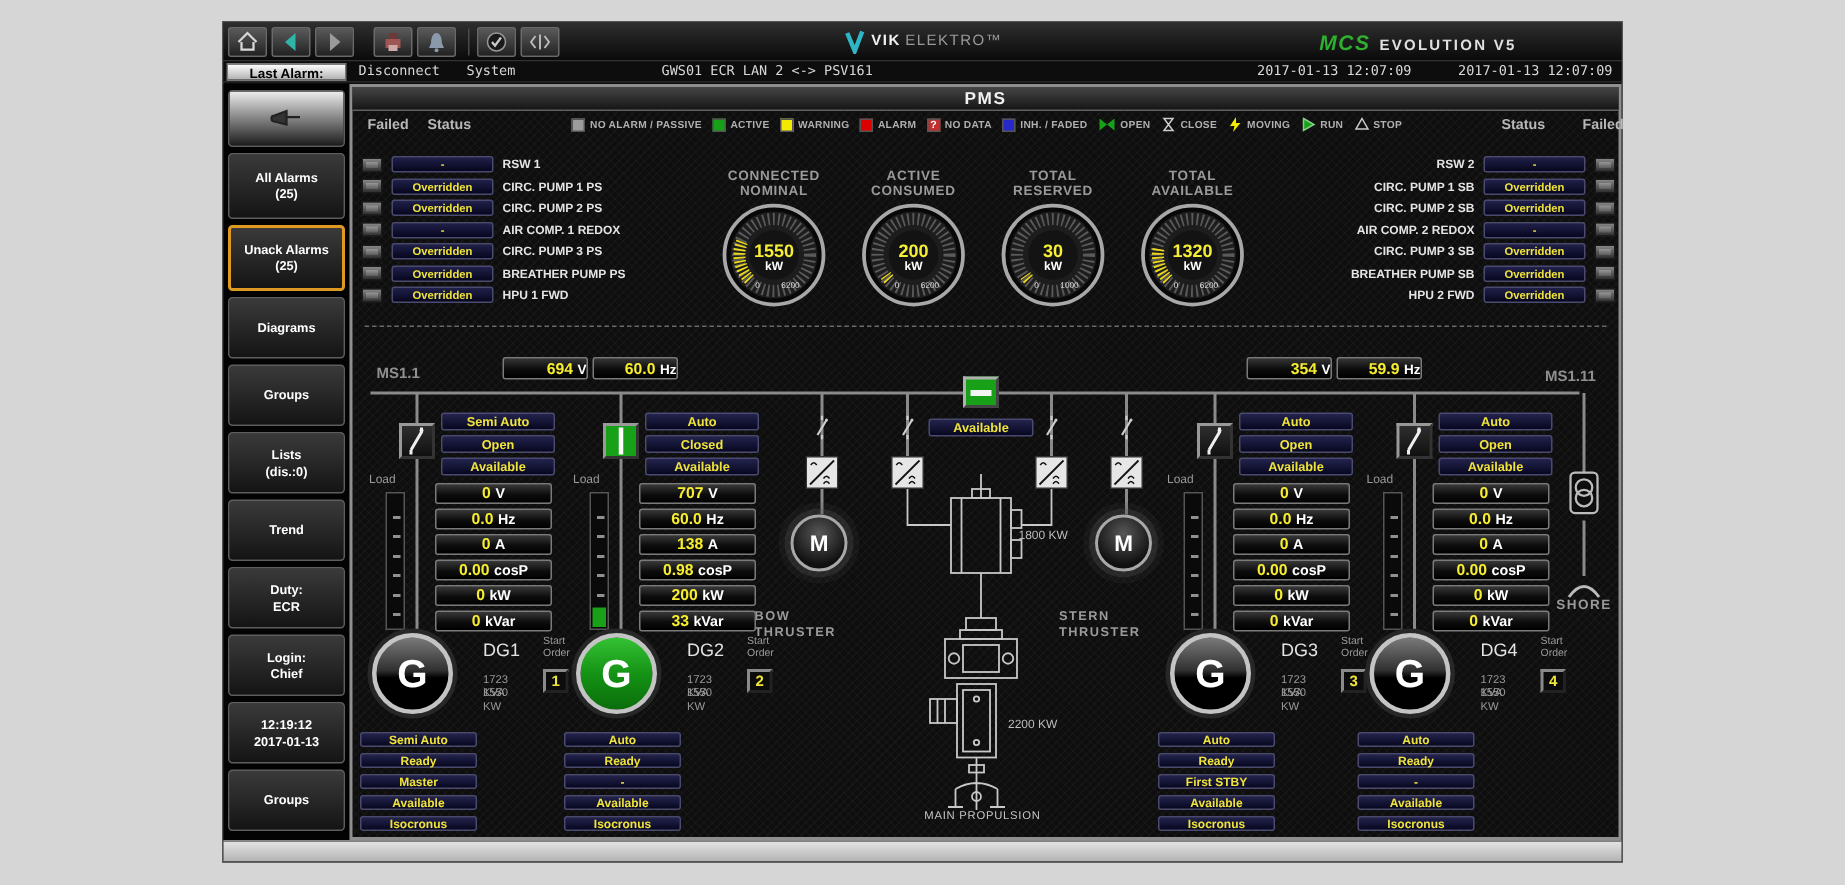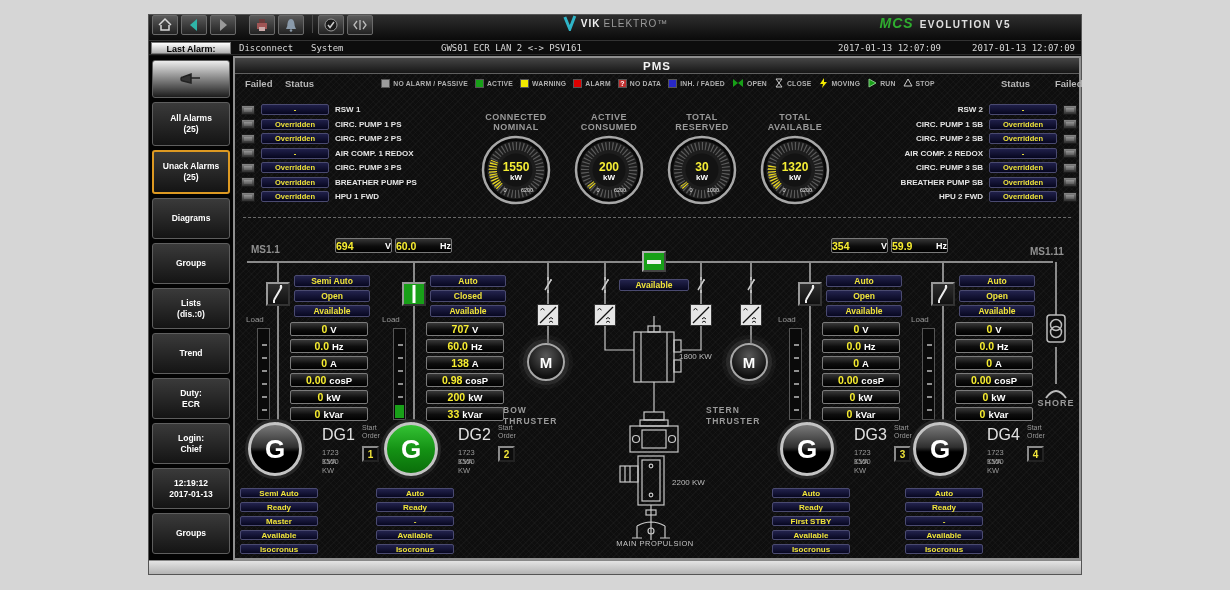--- a/index.html
+++ b/index.html
@@ -1,21 +1,21 @@
 <!DOCTYPE html>
 <html><head>
 <meta charset="utf-8">
 <style>
   * { box-sizing: border-box; margin: 0; padding: 0; }
   body { width:1230px; height:590px; font-family:"Liberation Sans", sans-serif; }
   .stage { position:relative; width:1230px; height:590px; background:#d6d6d6; overflow:hidden; }
   .app { position:absolute; left:148px; top:14px; width:934px; height:561px; background:#0c0c0c; border:1px solid #555; }
 
   
-  .toolbar { position:relative; height:26px; background:linear-gradient(#2e2e2e,#0a0a0a); display:flex; align-items:flex-start; padding-left:3px; border-bottom:1px solid #333; }
+  .toolbar { position:relative; height:26px; background:linear-gradient(#2e2e2e,#0a0a0a); display:flex; align-items:center; padding-left:3px; border-bottom:1px solid #333; }
   .tbtn { width:26px; height:20px; margin-right:3px; background:linear-gradient(#5a5a5a,#222); border:1px solid #6a6a6a; border-radius:2px; display:flex; align-items:center; justify-content:center; }
   .tsep { width:1px; height:18px; background:#4a4a4a; margin:0 5px; }
   .tspace { width:10px; }
   .vik-logo { position:absolute; left:50%; transform:translateX(-50%); display:flex; align-items:center; gap:3px; }
   .vik-logo .b1 { color:#f0f0f0; font-weight:bold; font-size:10px; letter-spacing:1px; }
   .vik-logo .b2 { color:#9a9a9a; font-size:10px; letter-spacing:1px; }
   .mcs-logo { margin-left:auto; margin-right:70px; display:flex; align-items:baseline; gap:6px; }
   .mcs-logo .m1 { color:#2fae2f; font-weight:bold; font-style:italic; font-size:14px; letter-spacing:1px; }
   .mcs-logo .m2 { color:#e0e0e0; font-size:10px; font-weight:bold; letter-spacing:1.5px; }
 
@@ -66,21 +66,21 @@
   .gauge .gt { font-size:9px; font-weight:bold; color:#9a9a9a; line-height:10px; letter-spacing:.5px; }
   .gauge svg { margin-top:3px; }
   .gv { fill:#f5ee35; font-size:12px; font-weight:bold; text-anchor:middle; }
   .gu { fill:#ffffff; font-size:8px; font-weight:bold; text-anchor:middle; }
   .gmin,.gmax { fill:#e0e0e0; font-size:5.5px; text-anchor:middle; }
 
   .dash-sep { position:absolute; left:8px; top:159px; width:828px; border-top:1px dashed #6a6a6a; }
 
   
   .ms { position:absolute; color:#909090; font-weight:bold; font-size:10px; }
-  .busbox { position:absolute; top:180px; width:57px; height:15px; background:linear-gradient(#353535,#0c0c0c 55%,#000); border:1px solid #7a7a7a; border-radius:2px; display:flex; align-items:center; justify-content:space-between; gap:18px; }
+  .busbox { position:absolute; top:180px; width:57px; height:15px; background:linear-gradient(#353535,#0c0c0c 55%,#000); border:1px solid #7a7a7a; border-radius:2px; display:flex; align-items:center; justify-content:flex-end; gap:3px; }
   .busbox .num { color:#f8ee30; font-size:10.5px; font-weight:bold; }
   .busbox .unit { color:#fff; font-size:9px; font-weight:bold; }
   .busline { position:absolute; left:12px; top:203px; width:806px; height:2px; background:#8a8a8a; }
   .vline { position:absolute; width:2px; background:#8a8a8a; }
   .tie { position:absolute; left:407px; top:193px; width:24px; height:21px; background:#18a018; border:2px solid; border-color:#b0b0b0 #444 #444 #b0b0b0; display:flex; align-items:center; justify-content:center; }
   .tie .bar { width:14px; height:4px; background:#f4f4f4; }
   .nbtn { background:linear-gradient(#23234d,#070720); border:1px solid #4a4a70; border-radius:2px; color:#f0e43a; font-size:8.5px; font-weight:bold; text-align:center; }
   .tie-btn { position:absolute; left:384px; top:221px; width:70px; height:12px; line-height:11px; }
 
   
@@ -95,21 +95,21 @@
   .g-load-label { left:-32px; top:53px; font-size:8px; color:#999; }
   .g-load { left:-21px; top:66px; width:13px; height:92px; background:#0a0a0a; border:1px solid #555; }
   .g-load .ticks { position:absolute; left:4px; top:4px; bottom:4px; width:5px; background:repeating-linear-gradient(to bottom, transparent 0 11px, #909090 11px 13px); }
   .g-load .fill { position:absolute; left:1px; right:1px; bottom:1px; height:13px; background:#18a018; }
   .g-vals { left:12px; top:60px; width:78px; display:flex; flex-direction:column; gap:3px; }
   .vbox { height:14px; background:linear-gradient(#383838,#0d0d0d 55%,#000); border:1px solid #7a7a7a; border-radius:2px; display:flex; align-items:center; justify-content:center; gap:3px; }
   .vbox .num { color:#f8ee30; font-size:10.5px; font-weight:bold; }
   .vbox .unit { color:#fff; font-size:9.5px; font-weight:bold; }
   .g-circle { left:-30px; top:160px; width:54px; height:54px; border-radius:50%; border:3px solid #c4c4c4; background:linear-gradient(#7a7a7a 0%,#303030 46%,#000 56%); box-shadow:0 0 0 3px #272727; display:flex; align-items:center; justify-content:center; color:#fff; font-size:26px; font-weight:bold; }
   .g-circle.on { background:linear-gradient(#34c234 0%,#149114 52%,#0a6e0a); }
-  .g-name { left:44px; top:164px; font-size:16px; color:#e2e2e2; }
+  .g-name { left:44px; top:164px; font-size:12px; color:#e2e2e2; }
   .g-start-lbl { left:84px; top:162px; font-size:7px; color:#999; line-height:8px; }
   .g-kva { left:44px; top:186px; font-size:7.5px; color:#999; }
   .g-kw  { left:44px; top:195px; font-size:7.5px; color:#999; }
   .g-order { left:84px; top:184px; width:17px; height:16px; background:#0c0c0c; border:2px solid; border-color:#8a8a8a #222 #222 #8a8a8a; color:#f0e43a; font-weight:bold; font-size:10px; text-align:center; line-height:13px; }
   .g-stack { left:-38px; top:226px; width:78px; display:flex; flex-direction:column; gap:4px; }
   .g-stack .nbtn { height:10px; line-height:9px; font-size:8px; }
 
   
   .swg { position:absolute; }
   .conv { position:absolute; top:246px; }

